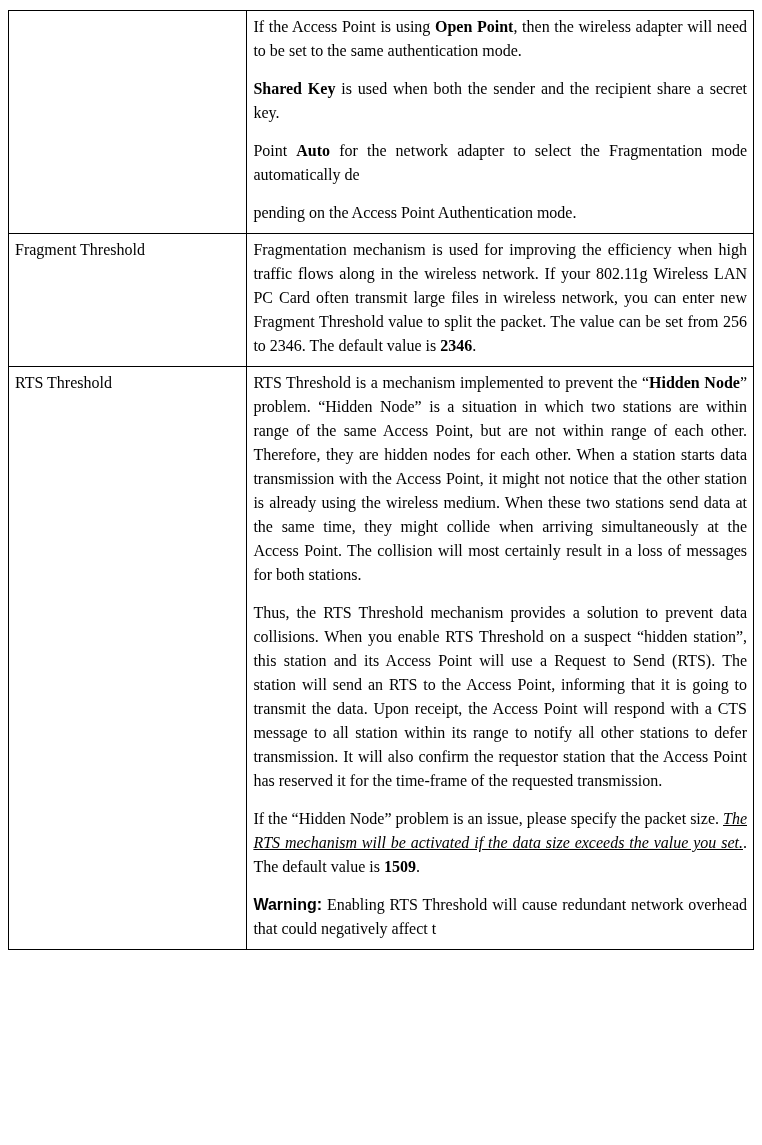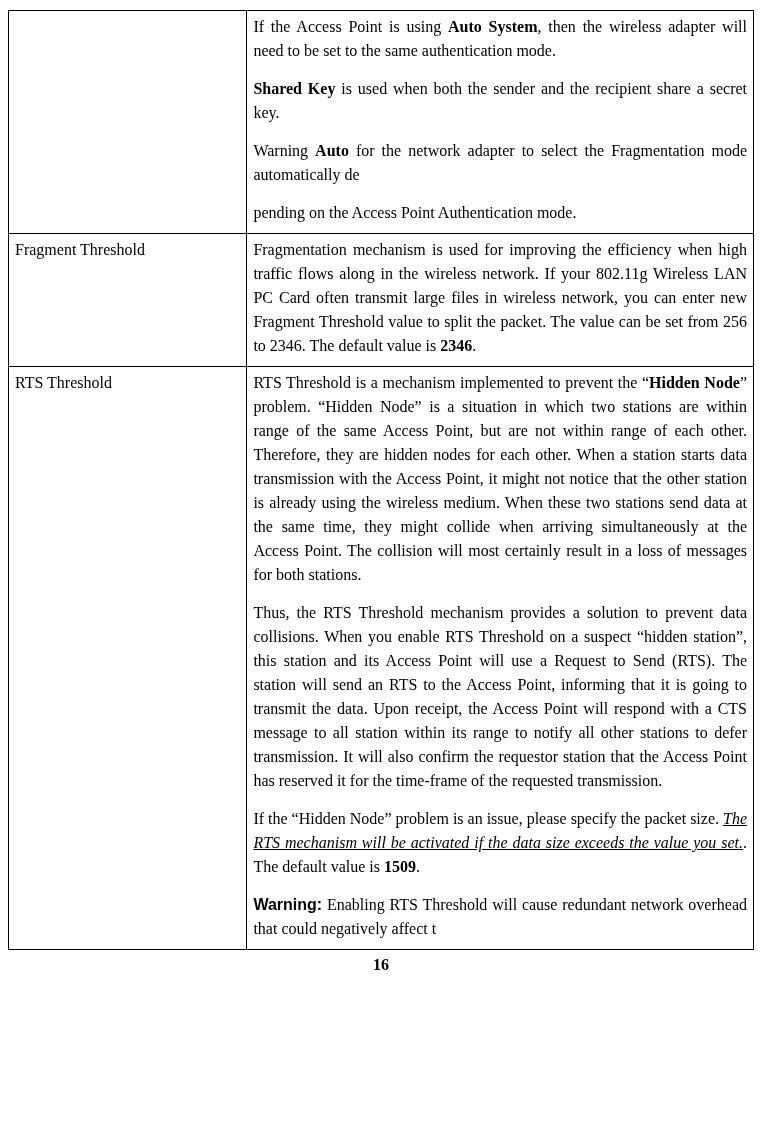--- a/index.html
+++ b/index.html
@@ -50,23 +50,23 @@
 
   <table class="main">
     <colgroup>
       <col class="label">
       <col class="desc">
     </colgroup>
     <tbody id="tbody">
         <tr>
           <td class="label-cell"></td>
           <td>
-            <p class="para just"><span>If the Access Point is using </span><span class="bold">Auto System</span><span>, then the wireless adapter will need to be set to the same authentication mode.</span></p>
+            <p class="para just"><span>If the Access Point is using </span><span class="bold">Open Point</span><span>, then the wireless adapter will need to be set to the same authentication mode.</span></p>
             <p class="para just"><span class="bold">Shared Key</span><span> is used when both the sender and the recipient share a secret key.</span></p>
-            <p class="para just"><span>Warning </span><span class="bold">Auto</span><span> for the network adapter to select the Fragmentation mode automatically de</span></p>
+            <p class="para just"><span>Point </span><span class="bold">Auto</span><span> for the network adapter to select the Fragmentation mode automatically de</span></p>
             <p class="para just last"><span>pending on the Access Point Authentication mode.</span></p>
           </td>
         </tr>
         <tr>
           <td class="label-cell">Fragment Threshold</td>
           <td>
             <p class="para just last"><span>Fragmentation mechanism is used for improving the efficiency when high traffic flows along in the wireless network. If your 802.11g Wireless LAN PC Card often transmit large files in wireless network, you can enter new Fragment Threshold value to split the packet.  The value can be set from 256 to 2346. The default value is </span><span class="bold">2346</span><span>.</span></p>
           </td>
         </tr>
         <tr>
@@ -74,14 +74,13 @@
           <td>
             <p class="para just"><span>RTS Threshold is a mechanism implemented to prevent the “</span><span class="bold">Hidden Node</span><span>” problem. “Hidden Node” is a situation in which two stations are within range of the same Access Point, but are not within range of each other. Therefore, they are hidden nodes for each other. When a station starts data transmission with the Access Point, it might not notice that the other station is already using the wireless medium. When these two stations send data at the same time, they might collide when arriving simultaneously at the Access Point. The collision will most certainly result in a loss of messages for both stations.</span></p>
             <p class="para just"><span>Thus, the RTS Threshold mechanism provides a solution to prevent data collisions. When you enable RTS Threshold on a suspect “hidden station”, this station and its Access Point will use a Request to Send (RTS). The station will send an RTS to the Access Point, informing that it is going to transmit the data. Upon receipt, the Access Point will respond with a CTS message to all station within its range to notify all other stations to defer transmission. It will also confirm the requestor station that the Access Point has reserved it for the time-frame of the requested transmission.</span></p>
             <p class="para just"><span>If the “Hidden Node” problem is an issue, please specify the packet size. </span><span class="underline-italic">The RTS mechanism will be activated if the data size exceeds the value you set.</span><span>. The default value is </span><span class="bold">1509</span><span>.</span></p>
             <p class="para just last"><span class="warn">Warning:</span><span> Enabling RTS Threshold will cause redundant network overhead that could negatively affect t</span></p>
           </td>
         </tr>
       </tbody>
   </table>
 
-  <div class="pgnum">16</div>
 </div>
 
 </body></html>

